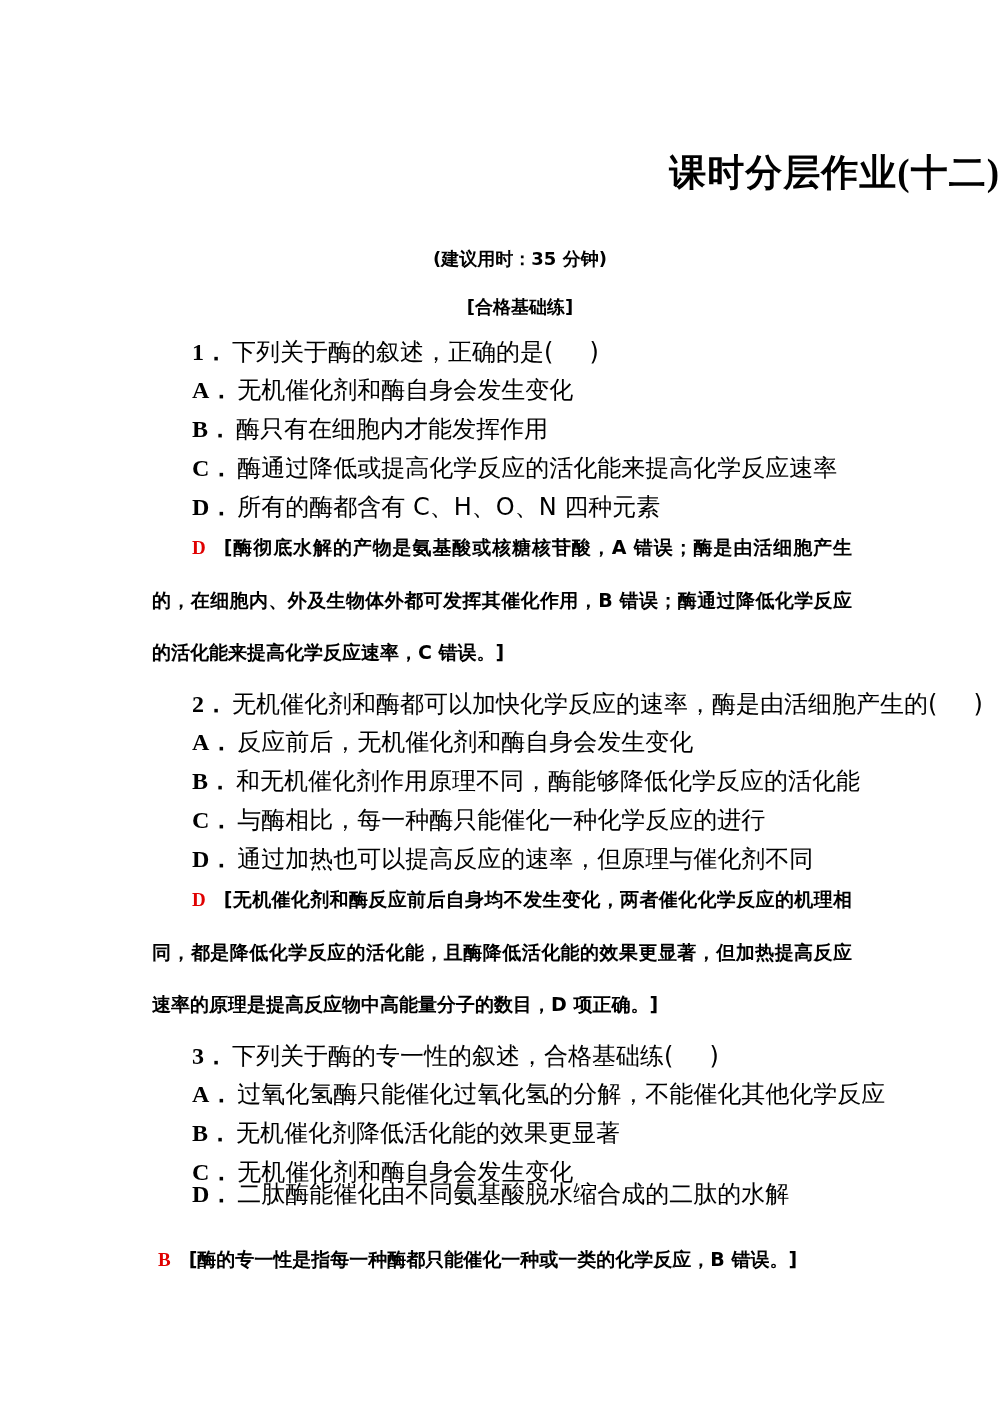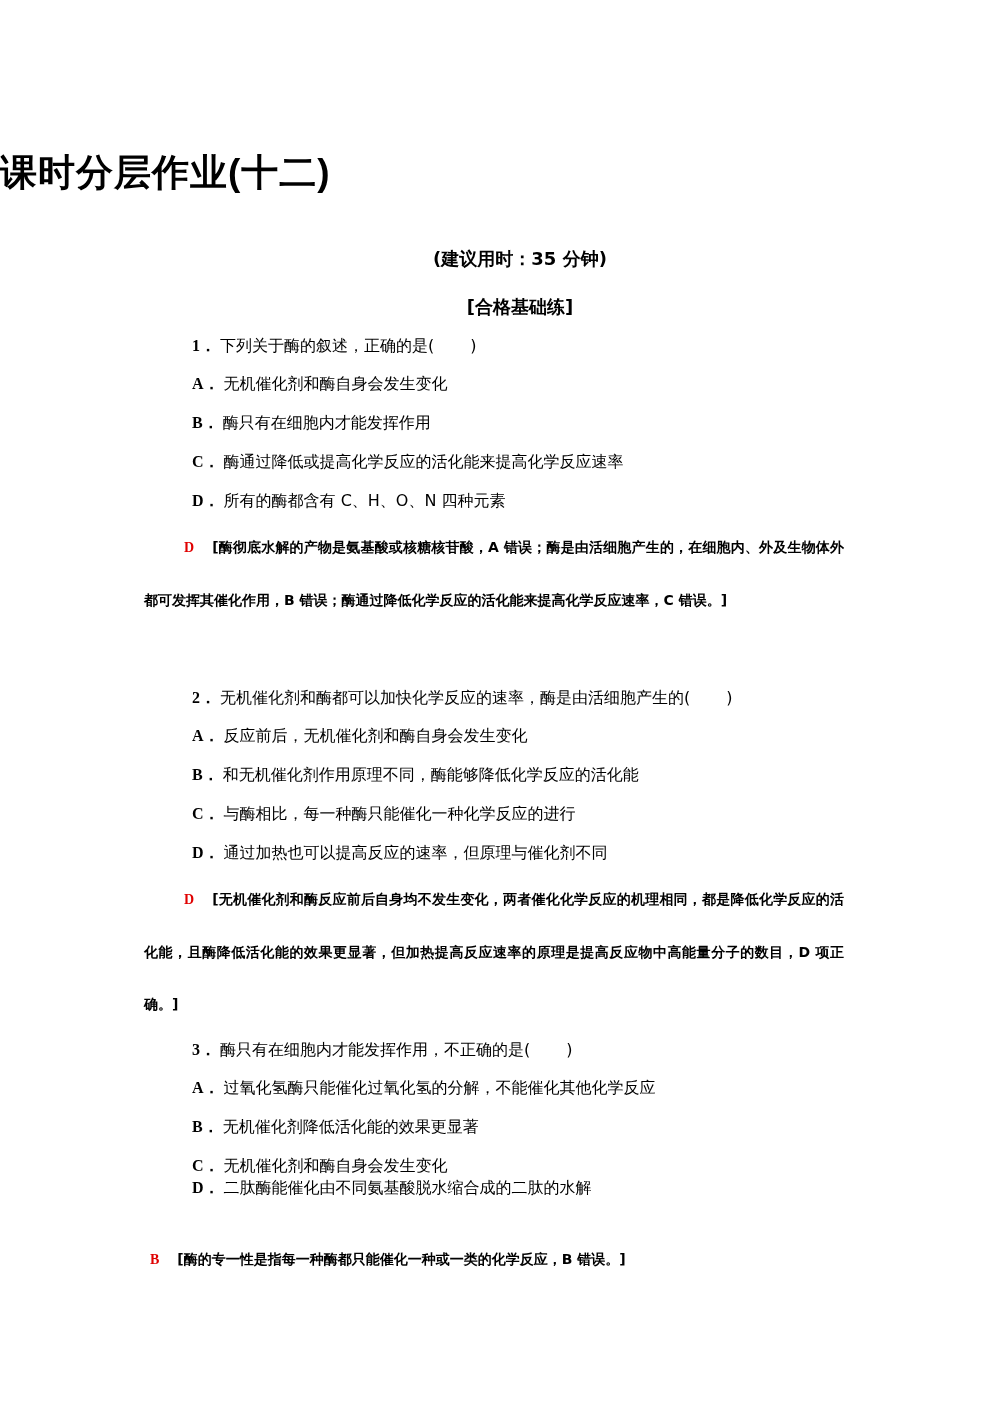--- a/index.html
+++ b/index.html
@@ -1,28 +1,28 @@
 <!DOCTYPE html>
 <html><head>
 <meta charset="utf-8">
 <style>
   html, body { margin: 0; padding: 0; background: #ffffff; }
   body { width: 1000px; height: 1414px; position: relative; overflow: hidden;
          font-family: "DejaVu Serif", "Liberation Serif", serif; color: #000; }
-  .page-title { position: absolute; left: 0; width: 1000px; top: 148px; text-align: left;
-                font-family: Liberation Sans, sans-serif; font-weight: bold;
+  .page-title { position: absolute; left: 0; width: 1000px; top: 148px; text-align: right;
+                font-family: Liberation Serif, serif; font-weight: bold;
                 font-size: 37px; letter-spacing: 1px; }
   .time-hint { position: absolute; left: 0; width: 1040px; top: 247px; text-align: center;
                font-family: "DejaVu Sans", "Liberation Sans", sans-serif; font-weight: bold; font-size: 18px; }
   .section { position: absolute; left: 0; width: 1040px; top: 295px; text-align: center;
              font-family: "DejaVu Sans", "Liberation Sans", sans-serif; font-weight: bold; font-size: 18px; }
-  .line { position: absolute; left: 192px; font-size: 16px; white-space: nowrap;
+  .line { position: absolute; left: 192px; font-size: 24px; white-space: nowrap;
           font-family: "DejaVu Sans", "Liberation Sans", sans-serif; }
   .line .lbl { font-family: "Liberation Serif", "DejaVu Serif", serif; font-weight: bold; margin-right: 4px; }
-  .answer { position: absolute; left: 144px; width: 700px; font-size: 14px;
+  .answer { position: absolute; left: 152px; width: 700px; font-size: 19px;
             font-family: "DejaVu Sans", "Liberation Sans", sans-serif; font-weight: bold;
             line-height: 52px; text-align: justify; text-indent: 40px; }
   .answer.noindent { text-indent: 6px; }
   .ans-key { color: #e00000; font-family: "Liberation Serif", "DejaVu Serif", serif; font-weight: bold; margin-right: 18px; }
   .paren-gap { display: inline-block; width: 36px; }
 </style>
 </head>
 <body>
 
 <div class="page-title">课时分层作业(十二)</div>
@@ -61,21 +61,21 @@
   <span class="lbl">C．</span><span>与酶相比，每一种酶只能催化一种化学反应的进行</span>
 </div>
 <div class="line" style="top:843px">
   <span class="lbl">D．</span><span>通过加热也可以提高反应的速率，但原理与催化剂不同</span>
 </div>
 <div class="answer" style="top:873px">
   <span class="ans-key">D</span><span>[无机催化剂和酶反应前后自身均不发生变化，两者催化化学反应的机理相同，都是降低化学反应的活化能，且酶降低活化能的效果更显著，但加热提高反应速率的原理是提高反应物中高能量分子的数目，D 项正确。]</span>
 </div>
 
 <div class="line" style="top:1040px">
-  <span class="lbl">3．</span><span>酶只有在细胞内才能发挥作用，不正确的是(</span><span class="paren-gap"></span><span>)</span>
+  <span class="lbl">3．</span><span>下列关于酶的专一性的叙述，合格基础练(</span><span class="paren-gap"></span><span>)</span>
 </div>
 <div class="line" style="top:1078px">
   <span class="lbl">A．</span><span>过氧化氢酶只能催化过氧化氢的分解，不能催化其他化学反应</span>
 </div>
 <div class="line" style="top:1117px">
   <span class="lbl">B．</span><span>无机催化剂降低活化能的效果更显著</span>
 </div>
 <div class="line" style="top:1156px">
   <span class="lbl">C．</span><span>无机催化剂和酶自身会发生变化</span>
 </div>

